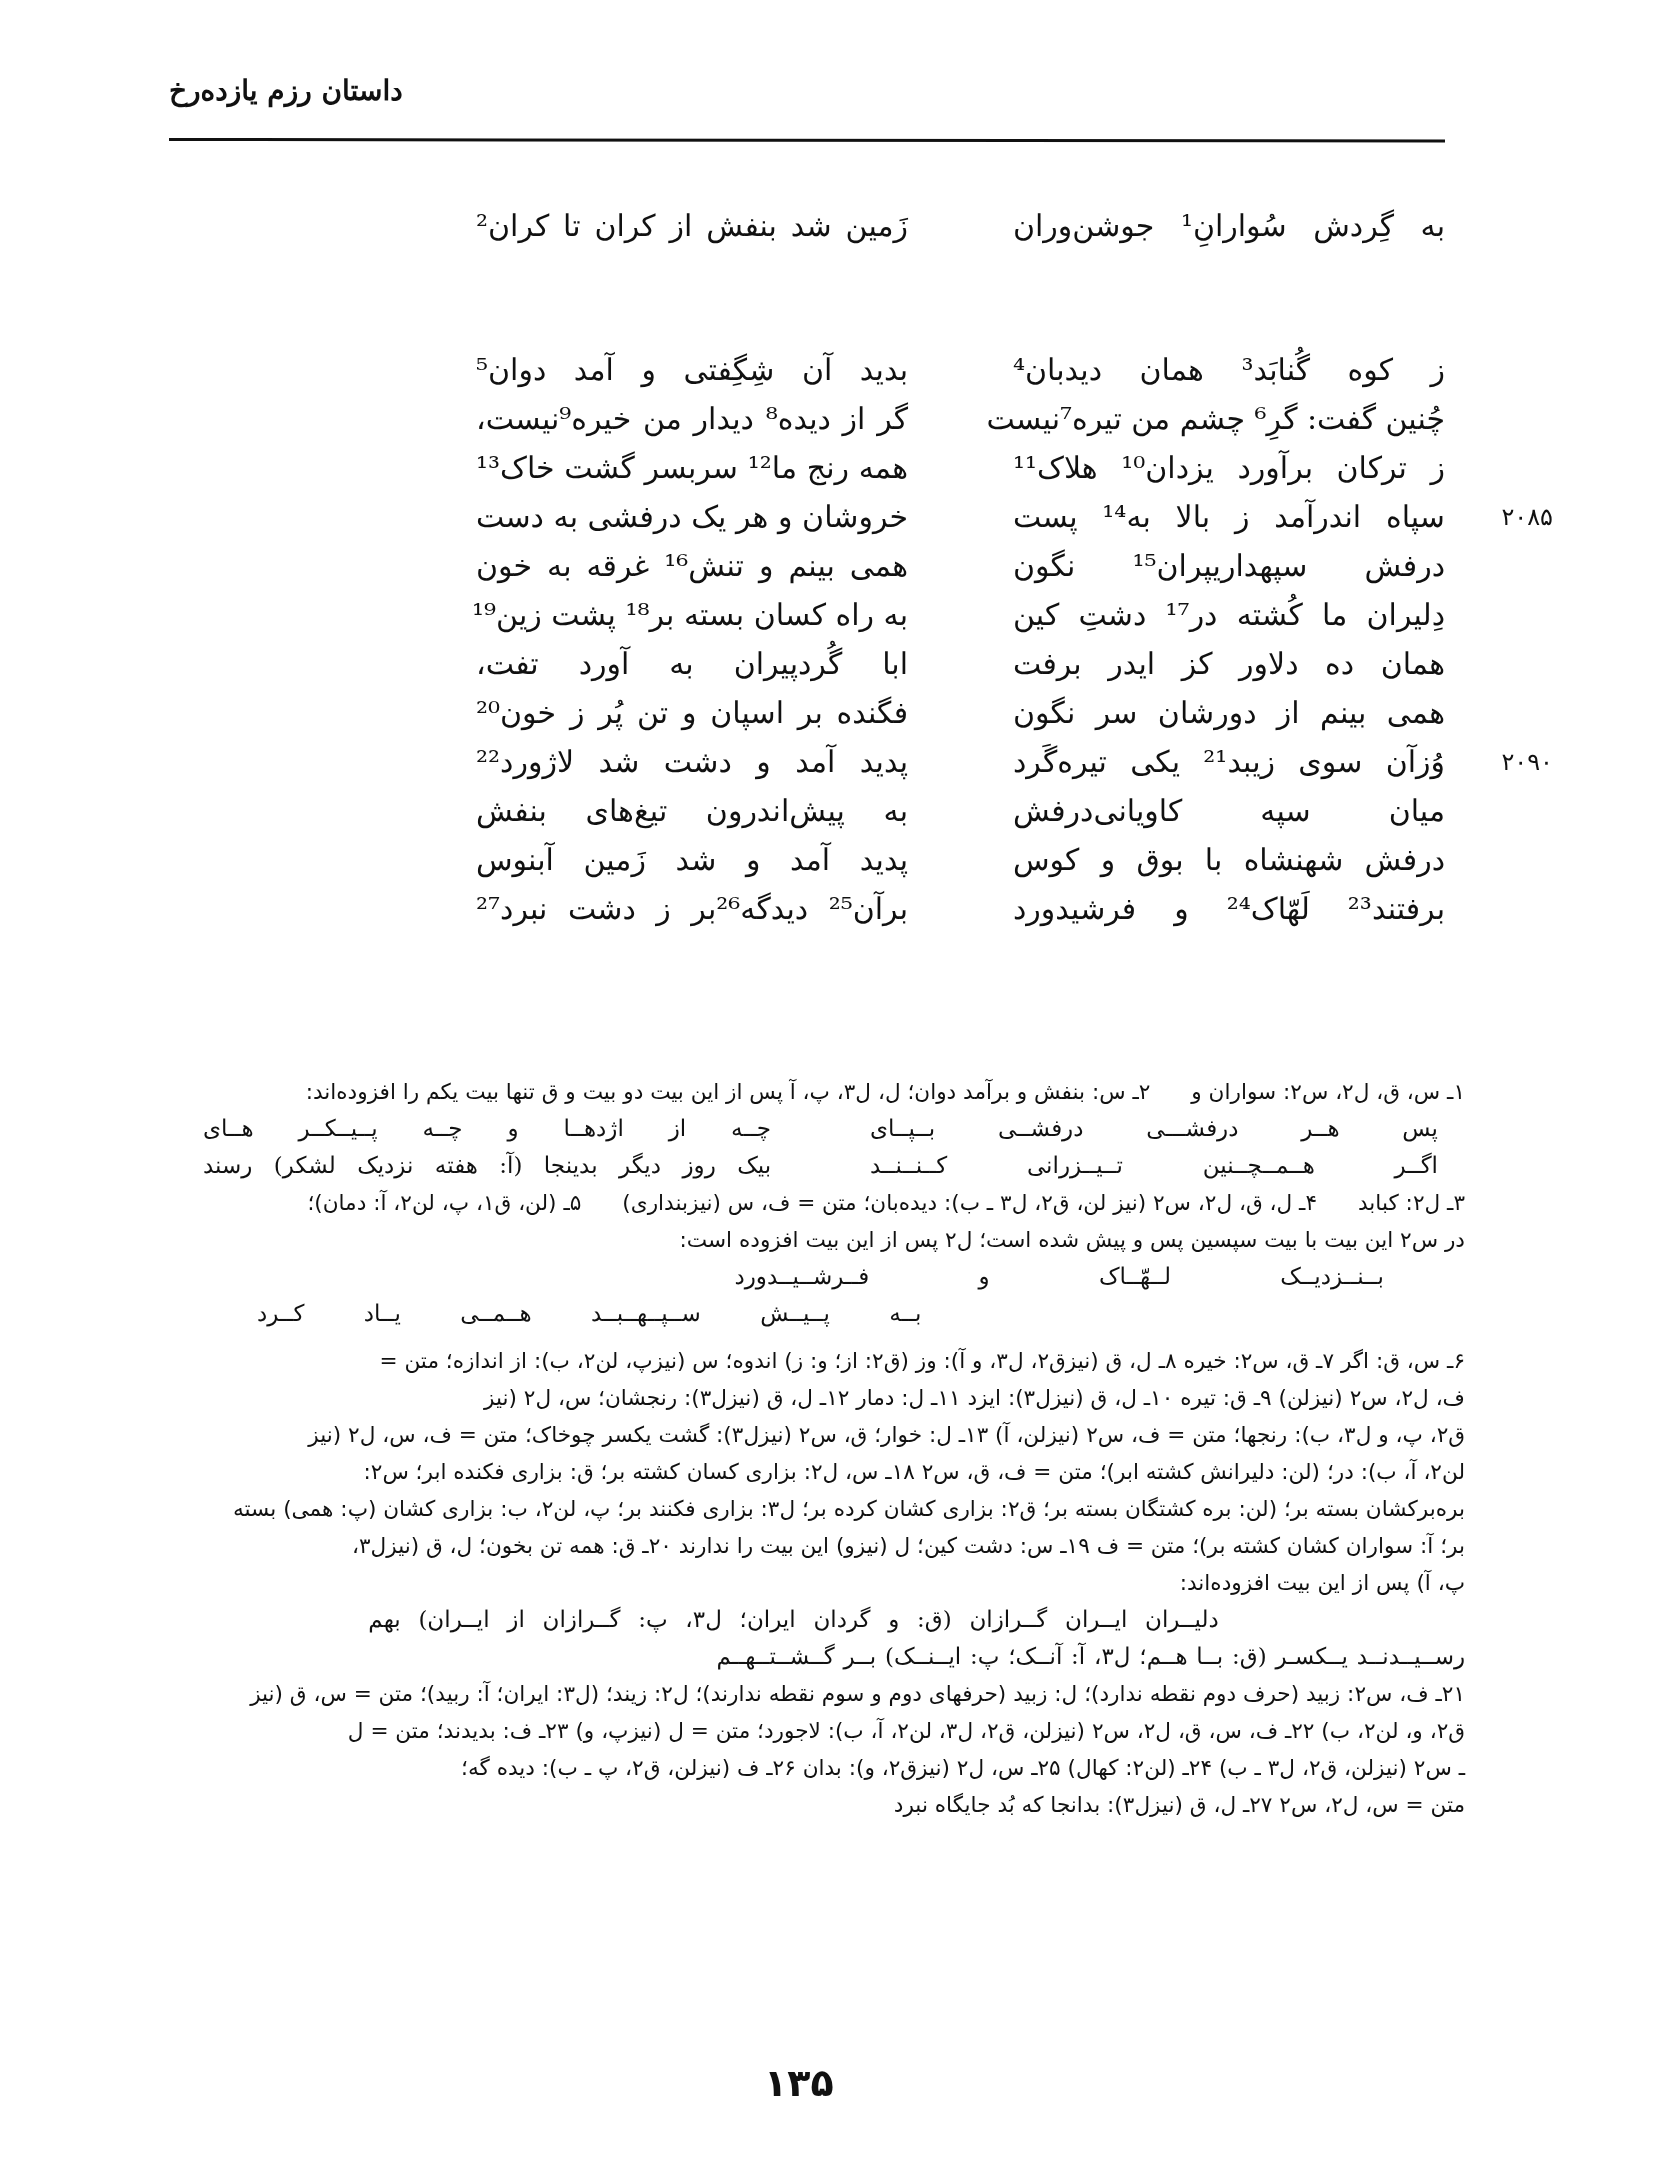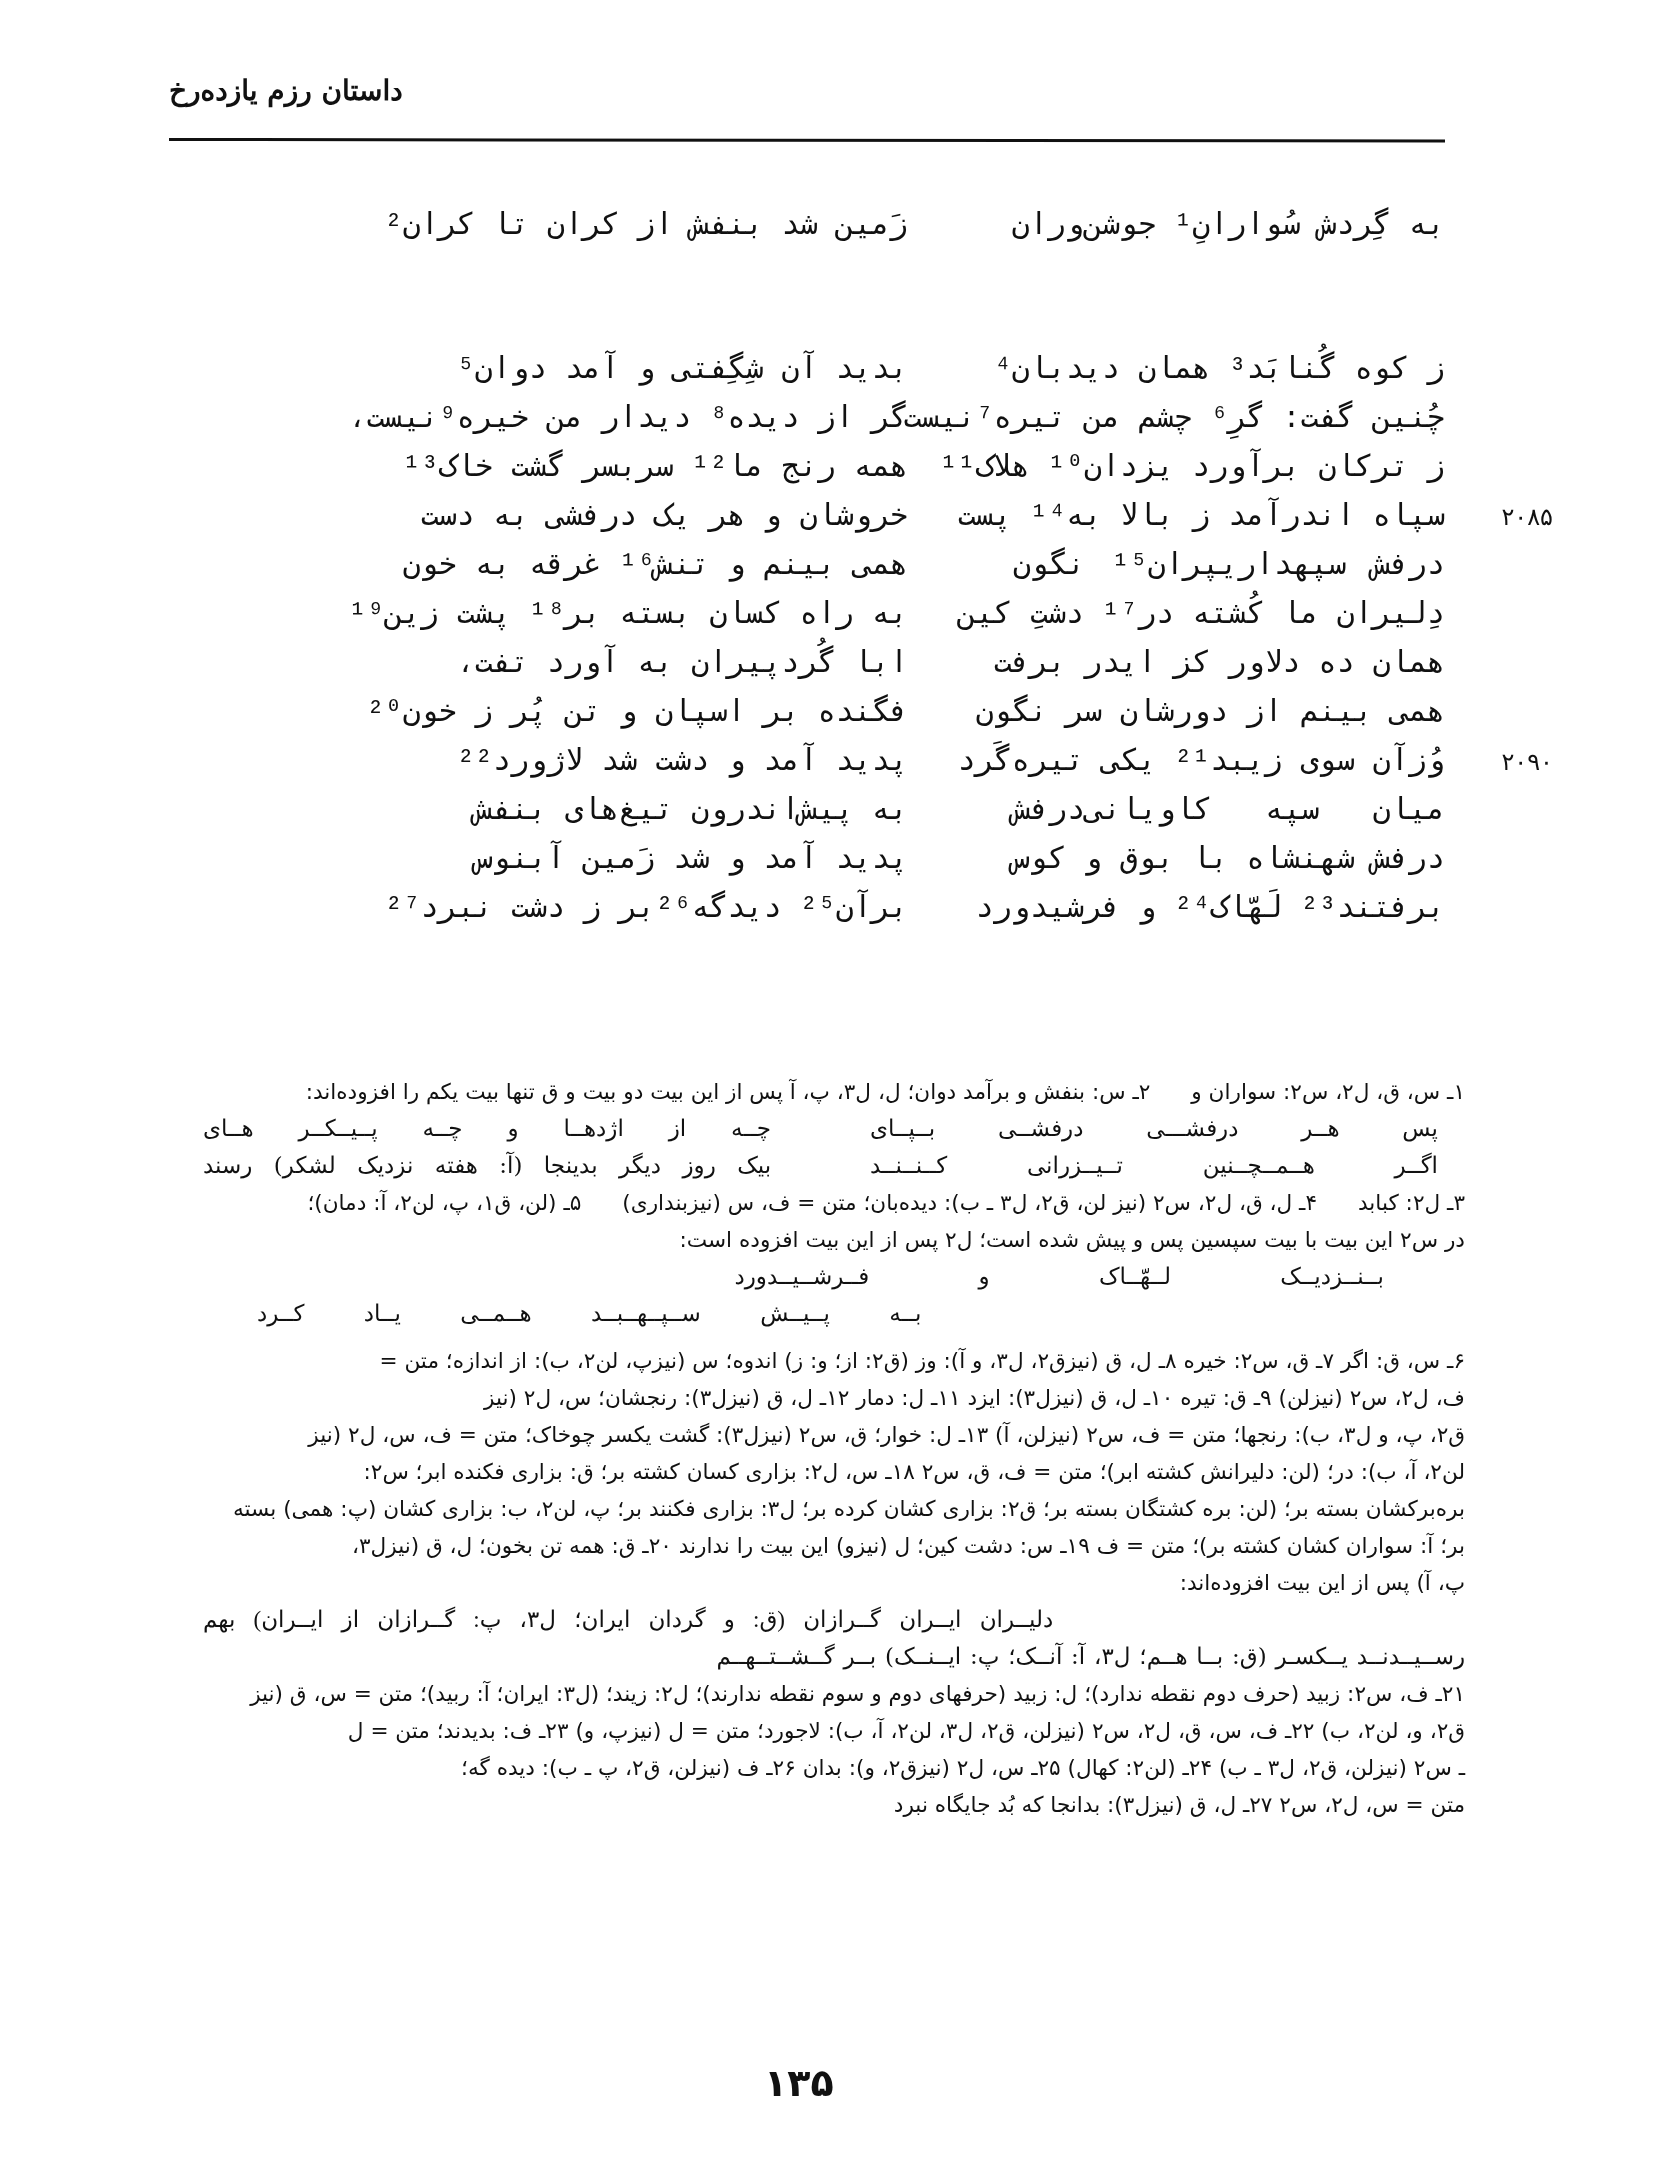--- a/index.html
+++ b/index.html
@@ -19,21 +19,21 @@
     .verses {
       position: absolute; top: 203px; left: 297px; width: 1148px;
       font-family: "DejaVu Serif", "Liberation Serif", serif;
       font-size: 30px; line-height: 46px;
     }
     .bayt {
       position: relative; height: 49px; display: flex; direction: rtl;
     }
     .bayt.gap { margin-bottom: 95px; }
     .hemistich {
-      width: 432px; text-align: justify; text-align-last: justify; white-space: nowrap; font-family: Liberation Mono, monospace;
+      width: 432px; text-align: justify; text-align-last: justify; white-space: nowrap;
     }
     .h1 { margin-right: 0; }
     .h2 { margin-right: 105px; }
     .verse-num {
       position: absolute; right: -108px; top: 0; font-size: 24px; direction: ltr;
     }
     .footnotes {
       position: absolute; top: 1073px; left: 203px; width: 1262px;
       font-family: "DejaVu Sans", "Liberation Sans", sans-serif;
       font-size: 21.6px; line-height: 37px; direction: rtl; text-align: justify;
@@ -149,21 +149,21 @@
   <div class="fn-verse single" style="justify-content:flex-end; padding-left:54px;">
     <span>بــه پــیــش ســپــهــبــد هــمــی یــاد کــرد</span>
   </div>
   <div class="fn-line" style="margin-top:9.5px;">۶ـ س، ق: اگر     ۷ـ ق، س۲: خیره     ۸ـ ل، ق (نیزق۲، ل۳، و آ): وز (ق۲: از؛ و: ز) اندوه؛ س (نیزپ، لن۲، ب): از اندازه؛ متن =</div>
   <div class="fn-line">ف، ل۲، س۲ (نیزلن)     ۹ـ ق: تیره     ۱۰ـ ل، ق (نیزل۳): ایزد     ۱۱ـ ل: دمار     ۱۲ـ ل، ق (نیزل۳): رنجشان؛ س، ل۲ (نیز</div>
   <div class="fn-line">ق۲، پ، و ل۳، ب): رنجها؛ متن = ف، س۲ (نیزلن، آ)     ۱۳ـ ل: خوار؛ ق، س۲ (نیزل۳): گشت یکسر چوخاک؛ متن = ف، س، ل۲ (نیز</div>
   <div class="fn-line">لن۲، آ، ب): در؛ (لن: دلیرانش کشته ابر)؛ متن = ف، ق، س۲     ۱۸ـ س، ل۲: بزاری کسان کشته بر؛ ق: بزاری فکنده ابر؛ س۲:</div>
   <div class="fn-line">بره‌برکشان بسته بر؛ (لن: بره کشتگان بسته بر؛ ق۲: بزاری کشان کرده بر؛ ل۳: بزاری فکنند بر؛ پ، لن۲، ب: بزاری کشان (پ: همی) بسته</div>
   <div class="fn-line">بر؛ آ: سواران کشان کشته بر)؛ متن = ف     ۱۹ـ س: دشت کین؛ ل (نیزو) این بیت را ندارند     ۲۰ـ ق: همه تن بخون؛ ل، ق (نیزل۳،</div>
   <div class="fn-line">پ، آ) پس از این بیت افزوده‌اند:</div>
-  <div class="fn-verse single indent-b" style="justify-content:flex-end;font-family:Liberation Serif, serif;">
+  <div class="fn-verse single indent-b" style="justify-content:center;">
     <span style="width:72%;">دلیــران ایــران گــرازان (ق: و گردان ایران؛ ل۳، پ: گــرازان از ایــران) بهم</span>
   </div>
   <div class="fn-verse single" style="justify-content:flex-start; padding-left:74px;">
     <span style="width:63%;">رســیــدنــد یــکسـر (ق: بــا هــم؛ ل۳، آ: آنــک؛ پ: ایــنــک) بــر گــشــتــهــم</span>
   </div>
   <div class="fn-line">۲۱ـ ف، س۲: زبید (حرف دوم نقطه ندارد)؛ ل: زبید (حرفهای دوم و سوم نقطه ندارند)؛ ل۲: زیند؛ (ل۳: ایران؛ آ: ربید)؛ متن = س، ق (نیز</div>
   <div class="fn-line">ق۲، و، لن۲، ب)     ۲۲ـ ف، س، ق، ل۲، س۲ (نیزلن، ق۲، ل۳، لن۲، آ، ب): لاجورد؛ متن = ل (نیزپ، و)     ۲۳ـ ف: بدیدند؛ متن = ل</div>
   <div class="fn-line">ـ س۲ (نیزلن، ق۲، ل۳ ـ ب)     ۲۴ـ (لن۲: کهال)     ۲۵ـ س، ل۲ (نیزق۲، و): بدان     ۲۶ـ ف (نیزلن، ق۲، پ ـ ب): دیده گه؛</div>
   <div class="fn-line">متن = س، ل۲، س۲     ۲۷ـ ل، ق (نیزل۳): بدانجا که بُد جایگاه نبرد</div>
 </div>

